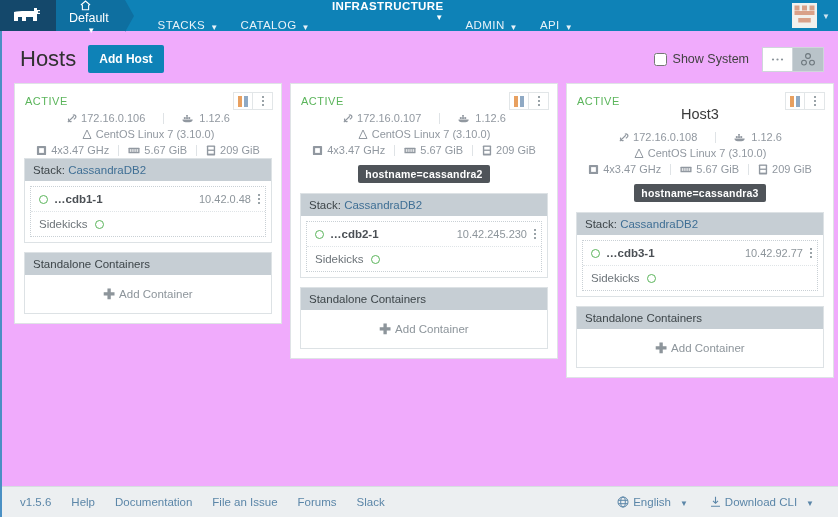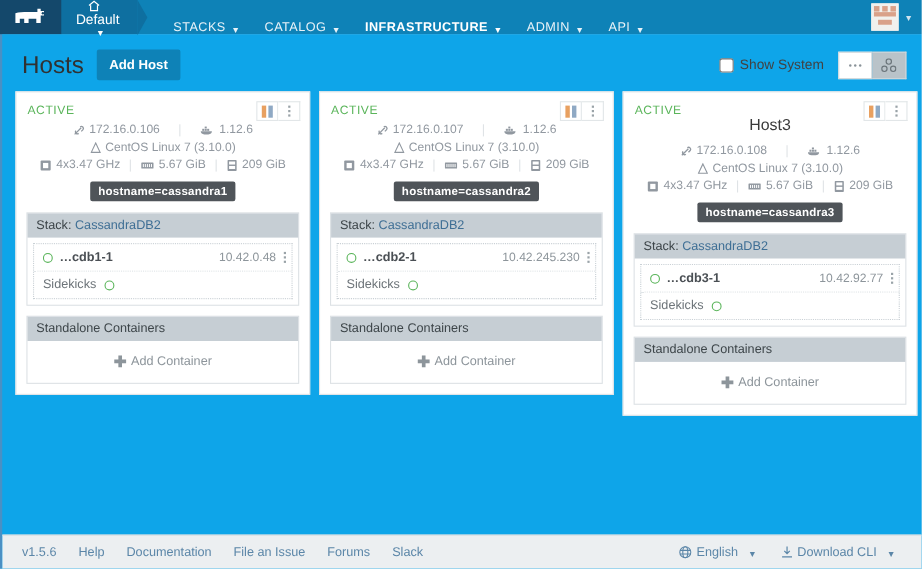--- a/index.html
+++ b/index.html
@@ -49,39 +49,39 @@
   }
   .nav-item {
     display: flex; align-items: flex-end;
     padding: 0 11px;
     color: #e8f2f8;
     font-size: 11.5px;
     letter-spacing: .4px;
     cursor: pointer;
     white-space: nowrap;
   }
-  .nav-item.active { color: #ffffff; font-weight: bold; }
+  .nav-item.active { color: #ffffff; font-weight: bold; flex-direction: column; }
   .caret { margin-left: 5px; font-size: 8px; position: relative; top: 1px; }
   .nav-spacer { flex: 1; }
   .nav-user {
     display: flex; align-items: center;
     padding: 0 8px 0 4px;
     cursor: pointer;
   }
   .avatar {
     width: 25px; height: 25px;
     background: #f1f1ee;
     display: block;
   }
 
   
   .page {
     flex: 1;
     border-left: 2px solid #4a90c4;
-    background: #0ea5e9;
+    background: #f0abfc;
     display: flex; flex-direction: column;
     overflow: hidden;
   }
 
   .page-head {
     display: flex; align-items: center;
     padding: 14px 14px 10px 18px;
     flex: 0 0 auto;
   }
   .page-title {
@@ -430,23 +430,20 @@
         <span class="meta">
           <svg width="10" height="11" viewBox="0 0 10 12" fill="#9198a0">
               <rect x="0.5" y="0.5" width="9" height="11" rx="0.8"></rect>
               <rect x="2" y="2" width="6" height="3" fill="#fff"></rect>
               <rect x="2" y="6.4" width="6" height="3" fill="#fff"></rect>
             </svg>
           <span>209 GiB</span>
         </span>
       </div>
 
-      <div class="hostname-badge-row">
-        <span class="hostname-badge">hostname=cassandra1</span>
-      </div>
 
       <div class="panel">
         <div class="panel-head">
           <span>Stack: </span><span class="lnk">CassandraDB2</span>
         </div>
         <div class="svc-box">
           <div class="svc-row">
             <span class="circ"></span>
             <span class="svc-name">…cdb1-1</span>
             <span class="svc-ip">10.42.0.48</span>

